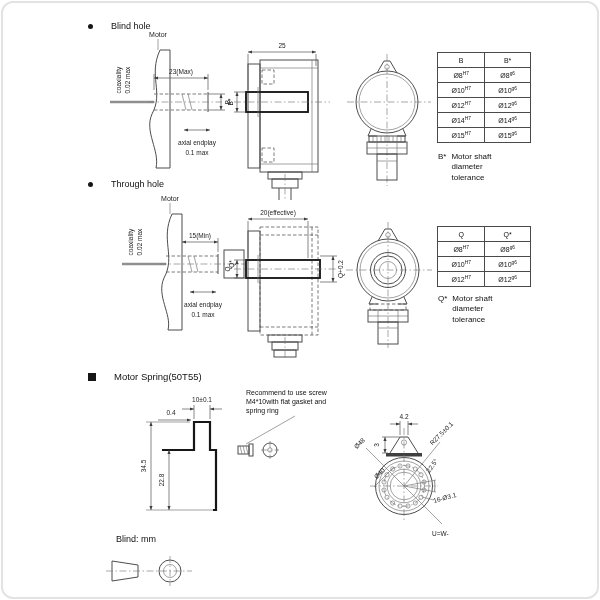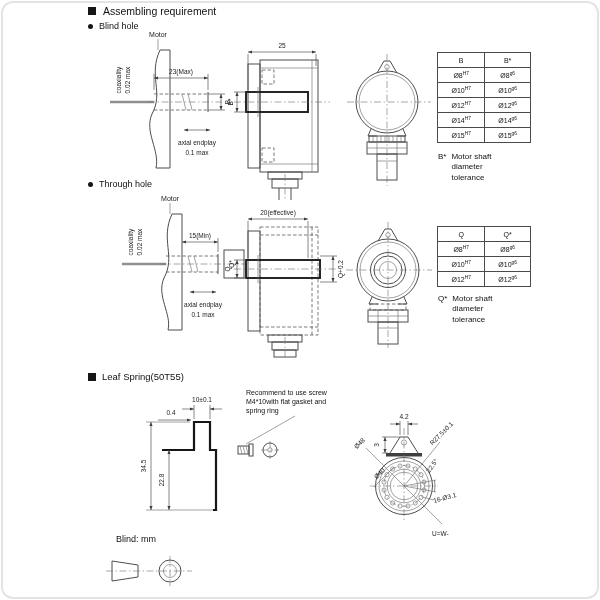--- a/index.html
+++ b/index.html
@@ -1,21 +1,21 @@
 <!DOCTYPE html>
 <html><head>
 <meta charset="utf-8">
 <style>
   *{margin:0;padding:0;box-sizing:border-box}
   html,body{width:600px;height:600px;background:#fff;font-family:"Liberation Sans",sans-serif;color:#1a1a1a}
   .stage{position:absolute;left:0;top:0;width:600px;height:600px;overflow:hidden}
   .frame{position:absolute;inset:1px;border:2px solid #e3e3e3;border-radius:12px;pointer-events:none}
   .abs{position:absolute}
   .sec-title{display:flex;align-items:center;gap:7px;font-size:10.5px;color:#111}
-  .sec-sub{display:flex;align-items:center;gap:6px;font-size:9px;color:#111}
+  .sec-sub{display:flex;align-items:center;gap:18px;font-size:9px;color:#111}
   .sq{width:8px;height:8px;background:#161616;display:inline-block;flex:0 0 auto}
   .bullet{width:5px;height:5px;border-radius:50%;background:#161616;display:inline-block;flex:0 0 auto}
   svg{position:absolute;overflow:visible}
   svg text{font-family:"Liberation Sans",sans-serif;fill:#222;font-size:6.5px}
   svg .t7{font-size:7px}
   .ln{stroke:#4d4d4d;stroke-width:1;fill:none}
   .thin{stroke:#6f6f6f;stroke-width:.65;fill:none}
   .dim{stroke:#555;stroke-width:.7;fill:none}
   .dash{stroke:#5a5a5a;stroke-width:.8;fill:none;stroke-dasharray:3.5 2}
   .cl{stroke:#7a7a7a;stroke-width:.65;fill:none;stroke-dasharray:7 2.5 1.5 2.5}
@@ -38,24 +38,20 @@
   <div class="frame"></div>
 
   <svg width="0" height="0">
     <defs>
       <marker id="ar" viewBox="0 0 10 10" refX="9" refY="5" markerWidth="7" markerHeight="7" orient="auto-start-reverse">
         <path d="M0,1.5 L9,5 L0,8.5 Z" fill="#3d3d3d"></path>
       </marker>
     </defs>
   </svg>
 
-  <div class="sec-title abs" style="left:88px;top:5px">
-    <span class="sq"></span>
-    <span>Assembling requirement</span>
-  </div>
 
   <div class="sec-sub abs" style="left:88px;top:21px">
     <span class="bullet"></span>
     <span>Blind hole</span>
   </div>
 
   <svg class="abs" style="left:88px;top:28px" width="152" height="162" viewBox="0 0 152 162">
     <text class="t7" x="70" y="9" text-anchor="middle">Motor</text>
     <g>
       <line class="thin" x1="70" y1="11" x2="70" y2="22"></line>
@@ -314,21 +310,21 @@
     </tr>
   </tbody>
     </table>
   <div class="tol-caption" style="left:438px;top:294px">
     <span>Q*</span>
     <span class="cap-text">Motor shaft diameter tolerance</span>
   </div>
 
   <div class="sec-sub abs" style="left:88px;top:371px">
     <span class="sq"></span>
-    <span style="font-size:9.5px">Leaf Spring(50T55)</span>
+    <span style="font-size:9.5px">Motor Spring(50T55)</span>
   </div>
 
   <svg class="abs" style="left:128px;top:392px" width="150" height="142" viewBox="0 0 150 142">
     <text x="74" y="10" text-anchor="middle">10±0.1</text>
     <g>
       <line class="dim" x1="66" y1="13" x2="66" y2="27"></line>
       <line class="dim" x1="82" y1="13" x2="82" y2="27"></line>
       <line class="dim" x1="54" y1="17" x2="66" y2="17" marker-end="url(#ar)"></line>
       <line class="dim" x1="94" y1="17" x2="82" y2="17" marker-end="url(#ar)"></line>
     </g>

